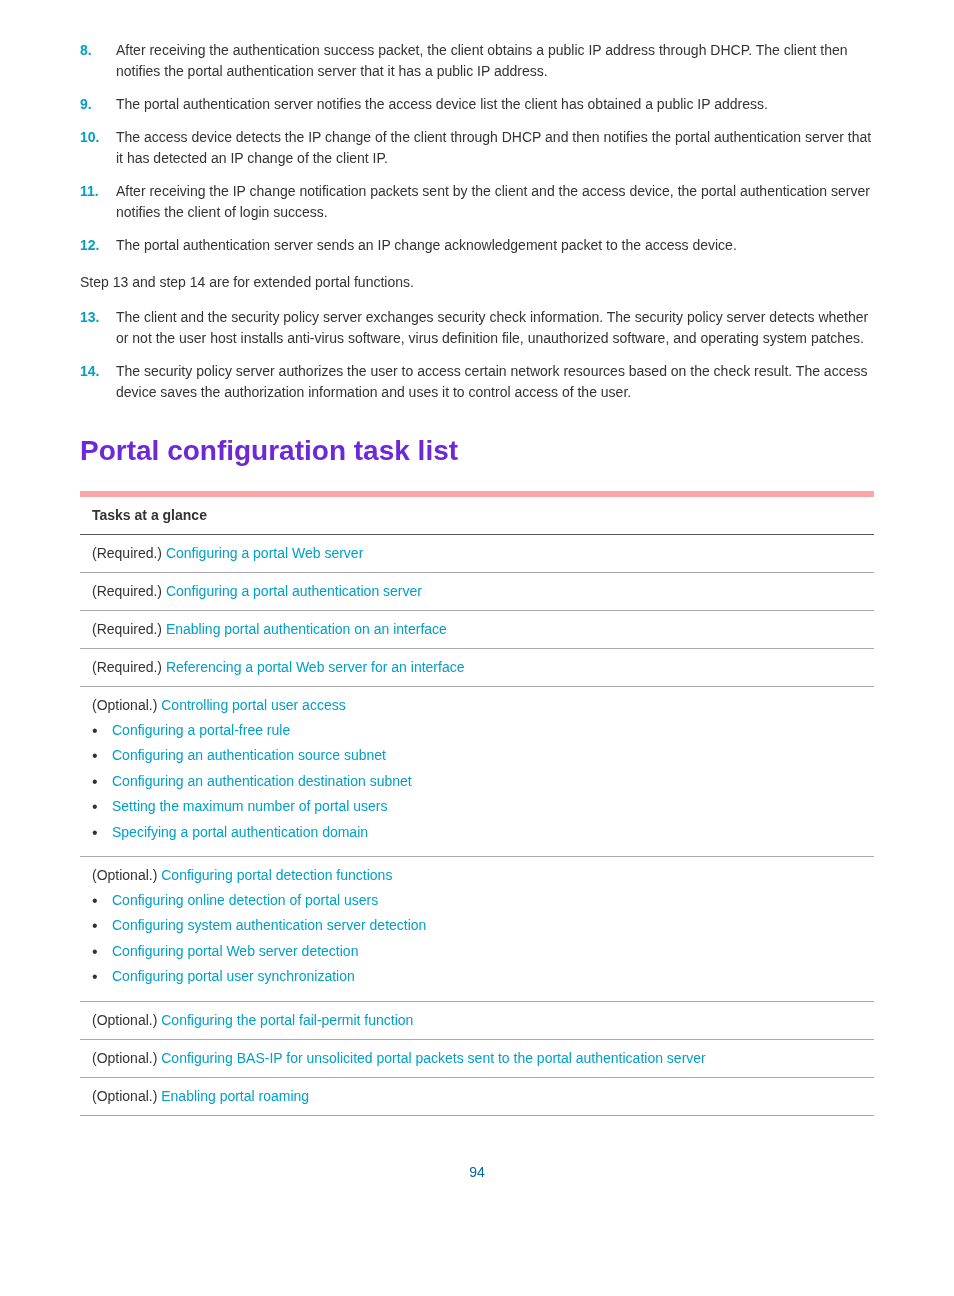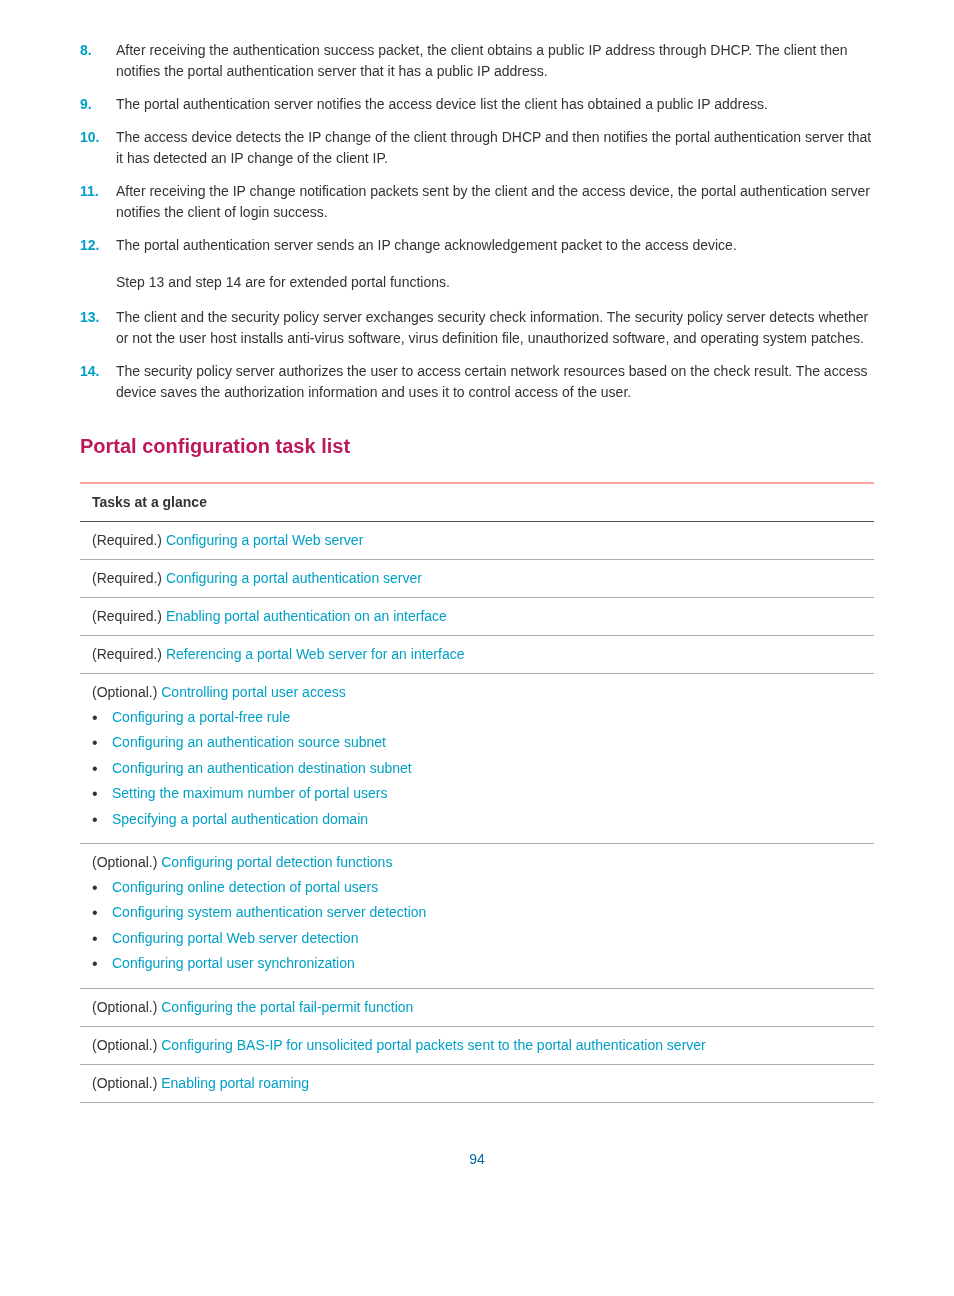--- a/index.html
+++ b/index.html
@@ -37,35 +37,34 @@
     }
 
     .list-content {
       flex: 1;
       line-height: 1.5;
     }
 
     .step-note {
       margin-bottom: 14px;
       line-height: 1.5;
-      margin-left: 36px;
     }
 
     .section-title {
-      font-size: 20px;
+      font-size: 28px;
       font-weight: bold;
-      color: #be185d;
+      color: #6d28d9;
       margin-top: 32px;
       margin-bottom: 24px;
     }
 
     .task-table {
       width: 100%;
       border-collapse: collapse;
-      border-top: 2px solid #fca5a5;
+      border-top: 6px solid #fca5a5;
     }
 
     .task-table td {
       padding: 8px 12px;
       border-bottom: 1px solid #aaaaaa;
       line-height: 1.5;
       vertical-align: top;
     }
 
     .task-table .header-row td {

